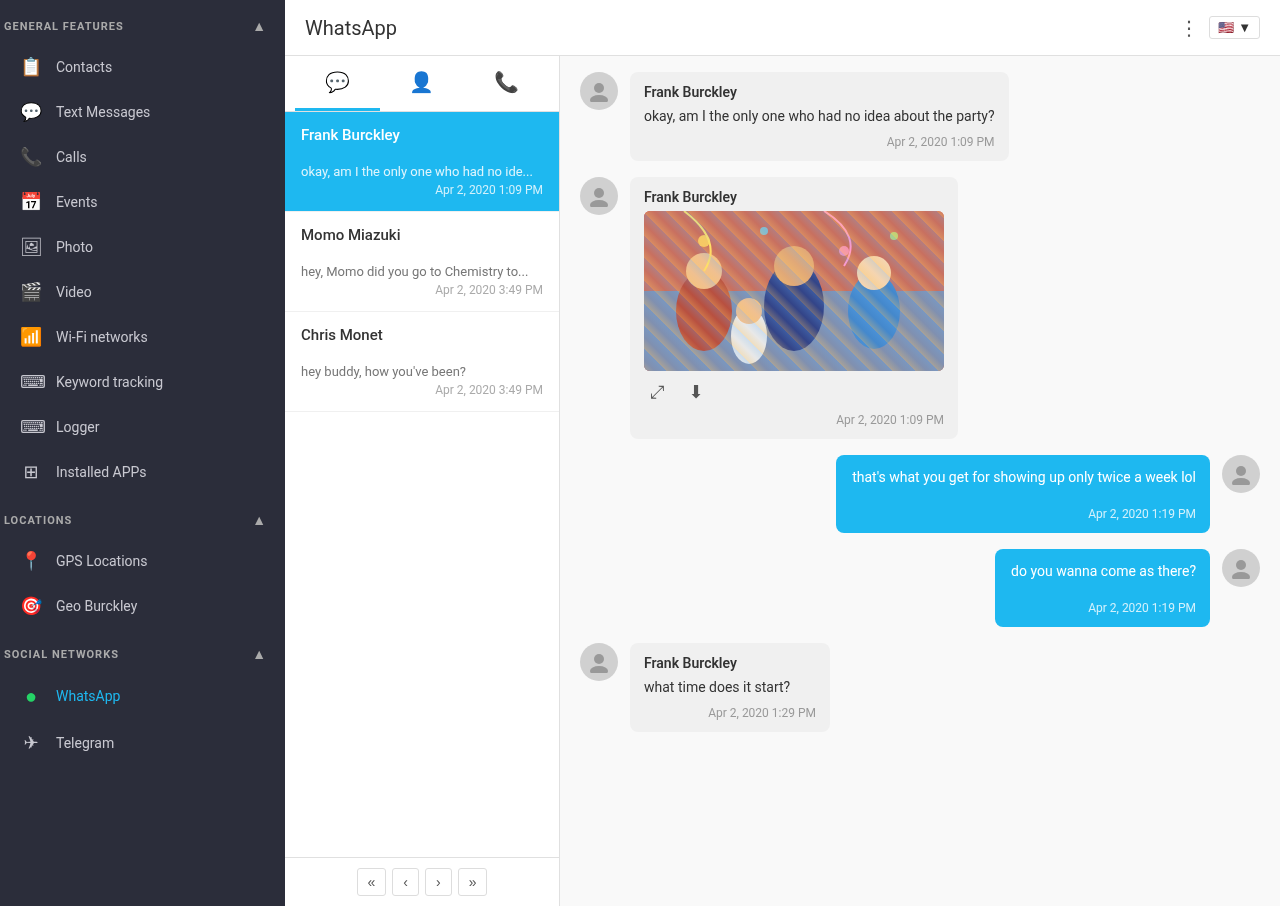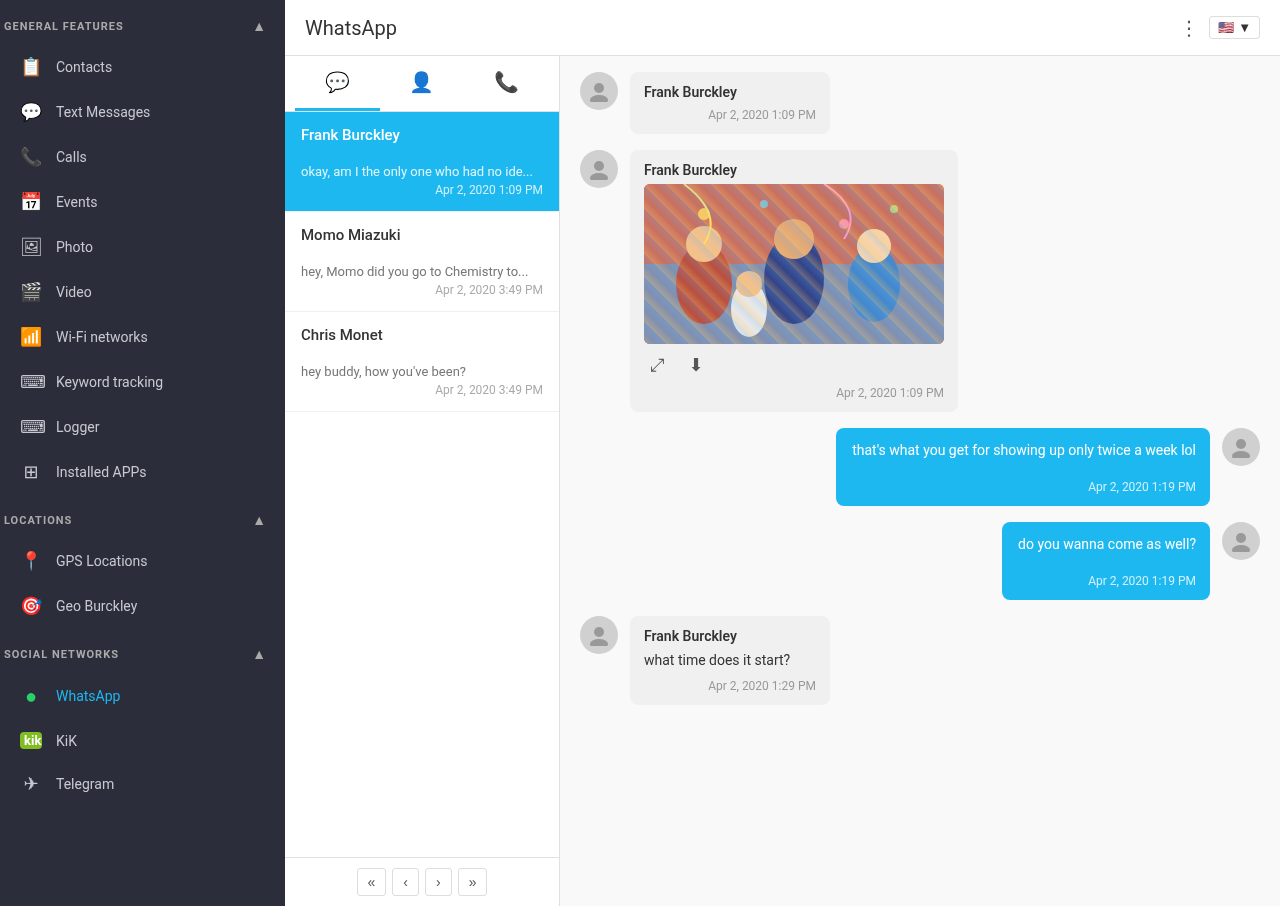--- a/index.html
+++ b/index.html
@@ -316,24 +316,20 @@
 
   <div class="section-header">
     <span>SOCIAL NETWORKS</span>
     <span class="chevron">▲</span>
   </div>
   <div class="nav-item active">
     <span class="icon" style="color:#25d366; font-size:20px;">●</span>
     <span>WhatsApp</span>
   </div>
   <div class="nav-item">
-    <span class="icon" style="font-size:13px;font-weight:bold;background:#82BC23;color:#fff;border-radius:4px;padding:1px 4px;">kik</span>
-    <span>KiK</span>
-  </div>
-  <div class="nav-item">
     <span class="icon">✈</span>
     <span>Telegram</span>
   </div>
 </div>
 
 <div id="main">
 
   <div id="topbar">
     <span id="topbar-title">WhatsApp</span>
     <div id="topbar-right">
@@ -390,20 +386,21 @@
 
       <div class="msg-bubble">
         <div class="avatar-circle">
           <svg width="22" height="22" viewBox="0 0 22 22">
               <circle cx="11" cy="8" r="5" fill="#999"></circle>
               <ellipse cx="11" cy="20" rx="9" ry="5" fill="#999"></ellipse>
             </svg>
         </div>
         <div class="msg-card">
           <div class="msg-sender">Frank Burckley</div>
+          <div class="msg-text">okay, am I the only one who had no idea about the party?</div>
           <div class="msg-time">Apr 2, 2020 1:09 PM</div>
         </div>
       </div>
 
       <div class="msg-bubble">
         <div class="avatar-circle">
           <svg width="22" height="22" viewBox="0 0 22 22">
               <circle cx="11" cy="8" r="5" fill="#999"></circle>
               <ellipse cx="11" cy="20" rx="9" ry="5" fill="#999"></ellipse>
             </svg>
@@ -457,21 +454,21 @@
       </div>
 
       <div class="msg-bubble outgoing">
         <div class="avatar-circle">
           <svg width="22" height="22" viewBox="0 0 22 22">
               <circle cx="11" cy="8" r="5" fill="#999"></circle>
               <ellipse cx="11" cy="20" rx="9" ry="5" fill="#999"></ellipse>
             </svg>
         </div>
         <div class="msg-card">
-          <div class="msg-text">do you wanna come as well?</div>
+          <div class="msg-text">do you wanna come as there?</div>
           <div class="msg-time">Apr 2, 2020 1:19 PM</div>
         </div>
       </div>
 
       <div class="msg-bubble">
         <div class="avatar-circle">
           <svg width="22" height="22" viewBox="0 0 22 22">
               <circle cx="11" cy="8" r="5" fill="#999"></circle>
               <ellipse cx="11" cy="20" rx="9" ry="5" fill="#999"></ellipse>
             </svg>

